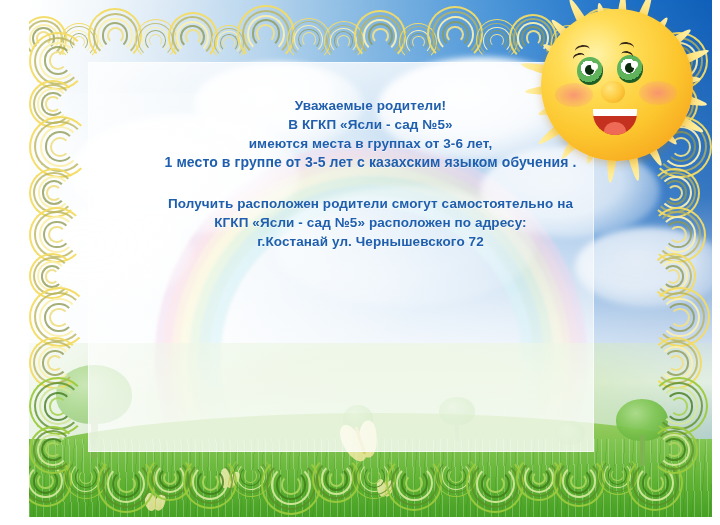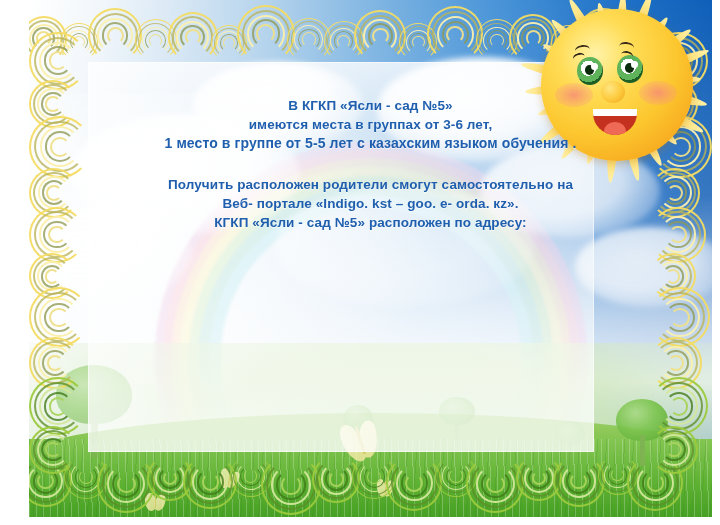--- a/index.html
+++ b/index.html
@@ -695,25 +695,26 @@
         <span class="nose"></span>
         <span class="mouth">
             <i class="teeth"></i>
             <i class="tongue"></i>
           </span>
       </div>
     </div>
 
     <div class="copy" id="copy">
         <div class="para">
+          <span class="ln sz1">Уважаемые родители!</span>
           <span class="ln sz1">В КГКП «Ясли - сад №5»</span>
           <span class="ln sz1">имеются    места в группах от 3-6 лет,</span>
-          <span class="ln big">1 место в группе от  5-5 лет  с казахским языком обучения .</span>
+          <span class="ln big">1 место в группе от  3-5 лет  с казахским языком обучения .</span>
         </div>
         <div class="para">
           <span class="ln sz2">Получить расположен родители смогут самостоятельно на</span>
-          <span class="ln sz2">Веб- портале  «Indigo.  kst – goo. e- orda. кz».</span>
           <span class="ln sz2">КГКП «Ясли - сад №5» расположен по адресу:</span>
+          <span class="ln sz2">г.Костанай ул. Чернышевского 72</span>
         </div>
       </div>
 
   </div>
 </div>
 
 </body></html>

